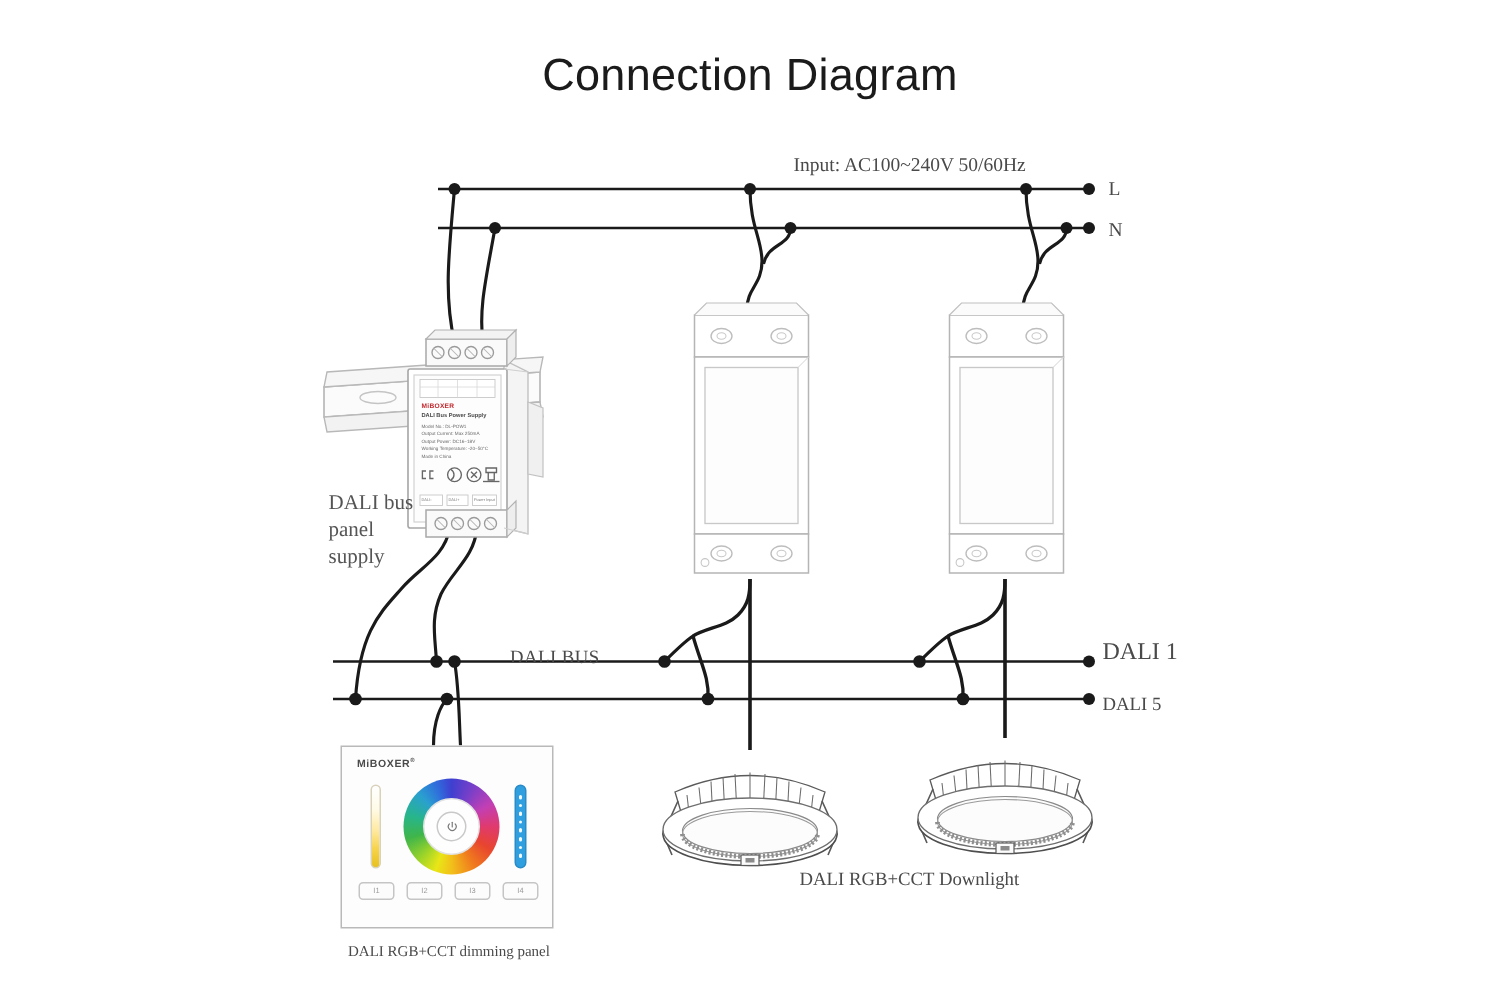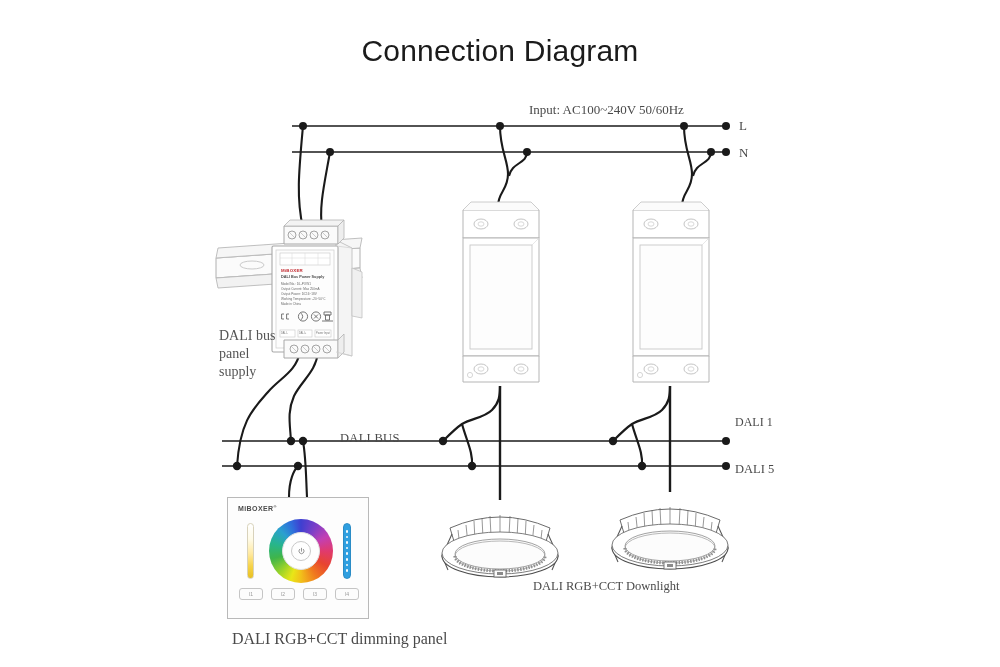--- a/index.html
+++ b/index.html
@@ -42,30 +42,30 @@
   }
   .lbl-input {
     left: 529px;
     top: 101px;
     font-size: 13px;
     color: #4a4a4a;
   }
   .lbl-L { left: 739px; top: 117px; font-size: 13px; }
   .lbl-N { left: 739px; top: 144px; font-size: 13px; }
   .lbl-dali-bus { left: 340px; top: 430px; font-size: 12.5px; letter-spacing: .3px;}
-  .lbl-dali1 { left: 735px; top: 414px; font-size: 12px; }
+  .lbl-dali1 { left: 735px; top: 424px; font-size: 16px; }
   .lbl-dali2 { left: 735px; top: 461px; font-size: 12.5px; }
   .lbl-ps {
     left: 219px;
     top: 327px;
     font-size: 14px;
     color: #555;
     line-height: 1.28;
   }
-  .lbl-panel-cap { left: 232px; top: 628px; font-size: 16px; }
+  .lbl-panel-cap { left: 232px; top: 628px; font-size: 10px; }
   .lbl-downlight-cap { left: 533px; top: 578px; font-size: 12.5px; text-align: right; }
 
   svg.layer {
     position: absolute;
     left: 0; top: 0;
     width: 1000px;
     height: 667px;
     overflow: visible;
   }
 

